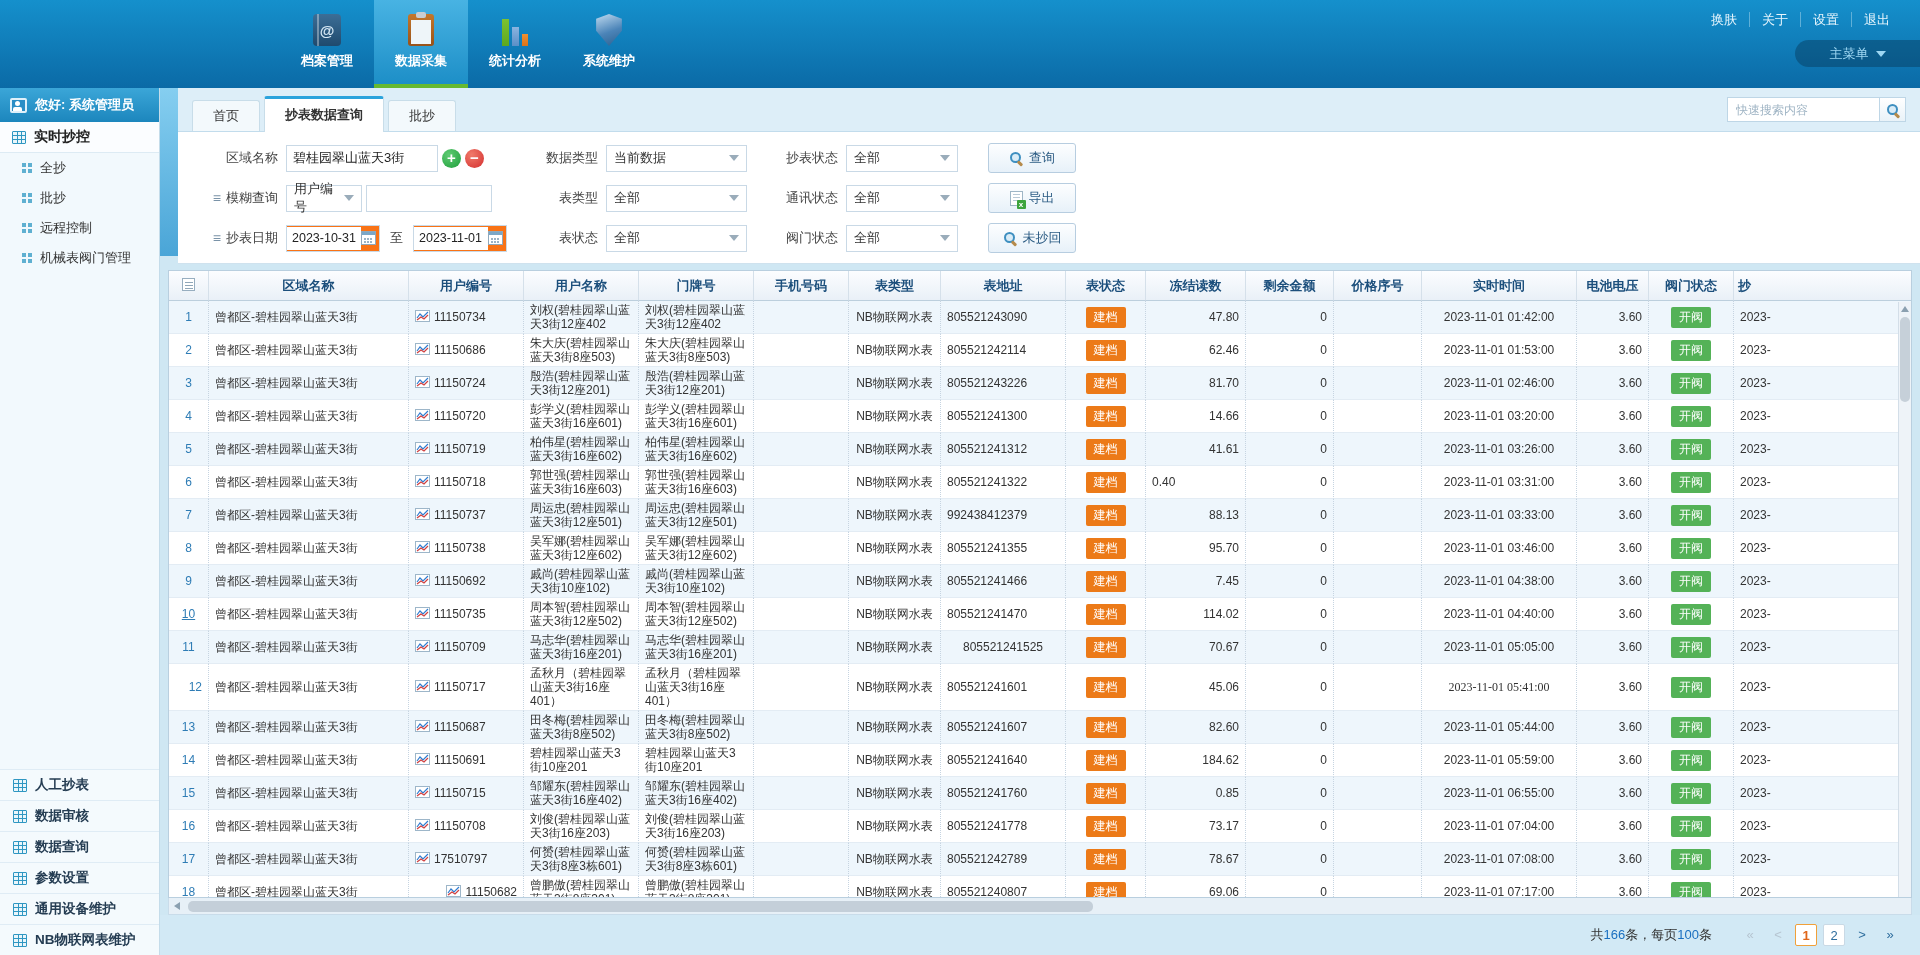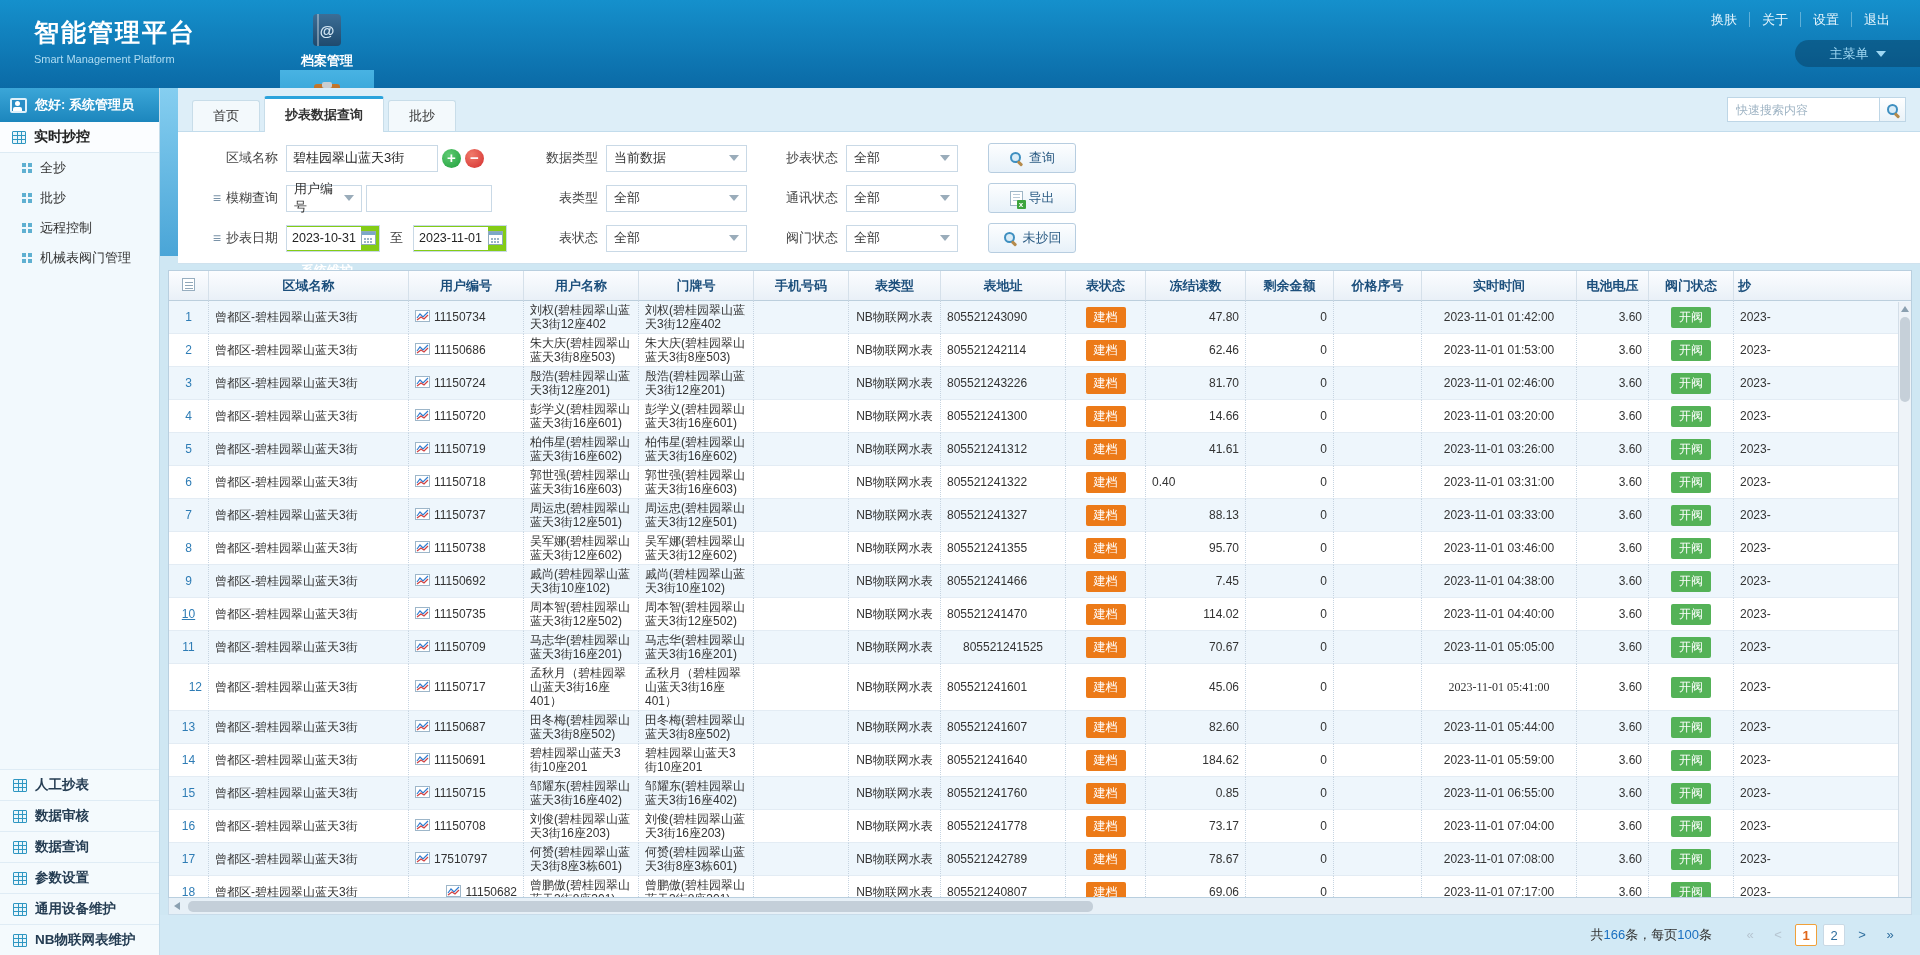--- a/index.html
+++ b/index.html
@@ -5,21 +5,21 @@
   * { margin:0; padding:0; box-sizing:border-box; }
   html,body { width:1920px; height:955px; overflow:hidden;
     font-family:"Liberation Sans","DejaVu Sans",sans-serif; }
   .app { width:1920px; height:955px; display:flex; flex-direction:column; background:#cfe7f3; }
 
   
   .hdr { position:relative; height:88px; background:linear-gradient(180deg,#1590cc,#0b6aa6); flex:none; }
   .logo { position:absolute; left:34px; top:16px; }
   .logo-title { color:#fff; font-size:25px; font-weight:bold; letter-spacing:2px; }
   .logo-sub { color:#aedcf2; font-size:11px; margin-top:4px; }
-  .nav { position:absolute; left:280px; top:0; height:88px; display:flex;flex-direction:column; }
+  .nav { position:absolute; left:280px; top:0; height:88px; display:flex; }
   .nav-item { width:94px; height:88px; position:relative; display:flex; flex-direction:column; align-items:center; cursor:pointer; }
   .nav-item.active { background:linear-gradient(180deg,#48b3e3,#1b8dc6); }
   .nav-item.active::after { content:""; position:absolute; left:0; right:0; bottom:0; height:4px; background:#67b930; }
   .nav-icon { margin-top:12px; height:34px; display:flex; align-items:flex-end; }
   .nav-label { color:#fff; font-size:13px; font-weight:bold; margin-top:6px; }
   .icon-book { width:28px; height:32px; background:linear-gradient(180deg,#3c6e96,#1f4a6e); border-radius:4px; position:relative; }
   .icon-book::before { content:"@"; position:absolute; left:0; right:0; top:8px; text-align:center; color:#d6e8f5; font-size:15px; font-weight:bold; }
   .icon-book::after { content:""; position:absolute; left:4px; top:0; bottom:0; width:2px; background:rgba(255,255,255,.35); }
   .icon-clip { width:26px; height:32px; background:linear-gradient(180deg,#c4772b,#98521a); border-radius:3px; position:relative; }
   .icon-clip::before { content:""; position:absolute; left:3px; top:6px; right:3px; bottom:2px; background:#eef5f9; }
@@ -84,21 +84,21 @@
   .c-f1 { width:238px; display:flex; align-items:center; gap:4px; }
   .c-lab2 { width:74px; } .c-f2 { width:152px; } .c-lab3 { width:80px; } .c-f3 { width:122px; }
   .f-input { height:27px; border:1px solid #c9d9e6; padding:0 6px; font-size:13px; color:#222; outline:none; }
   .w150 { width:152px; } .w120 { width:126px; }
   .circle-btn { width:19px; height:19px; border-radius:50%; color:#fff; font-size:15px; line-height:17px; text-align:center; cursor:pointer; flex:none; font-weight:bold; }
   .circle-btn.plus { background:radial-gradient(circle at 35% 30%,#5ecb72,#1f9e3c); }
   .circle-btn.minus { background:radial-gradient(circle at 35% 30%,#f07a6a,#d42f2f); }
   .select { height:27px; border:1px solid #c9d9e6; background:#fff; display:inline-flex; align-items:center; justify-content:space-between; padding:0 7px; font-size:13px; color:#333; cursor:pointer; }
   .sel-arrow { width:0; height:0; border-left:5px solid transparent; border-right:5px solid transparent; border-top:6px solid #9aacba; margin-left:6px; }
   .w141 { width:141px; } .w110 { width:112px; } .w76 { width:76px; }
-  .date-box { height:27px; border:1px solid #c9d9e6; display:inline-flex; align-items:center; background:#84cc16; }
+  .date-box { height:27px; border:1px solid #c9d9e6; display:inline-flex; align-items:center; background:#f97316; }
   .date-box input { width:74px; height:23px; border:none; outline:none; padding:0 5px; font-size:12.5px; color:#222; }
   .icon-cal { width:15px; height:14px; border:1px solid #8fa9bd; background:#fff; position:relative; display:inline-block; margin-right:3px; cursor:pointer; flex:none; }
   .icon-cal::before { content:""; position:absolute; top:0; left:0; right:0; height:3px; background:#7ba7c7; }
   .icon-cal::after { content:""; position:absolute; left:2px; top:6px; width:2px; height:2px; background:#9ab3c6;
     box-shadow:3px 0 #9ab3c6,6px 0 #9ab3c6,0 3px #9ab3c6,3px 3px #9ab3c6,6px 3px #9ab3c6; }
   .to-label { margin:0 6px; font-size:13px; color:#444; }
   .f-btn { margin-left:20px; min-width:88px; height:30px; border:1px solid #b7cde0; border-radius:3px; background:linear-gradient(#fdfeff,#e7f1f9);
     color:#2c5c84; font-size:13px; display:inline-flex; align-items:center; justify-content:center; gap:6px; cursor:pointer; font-family:inherit; }
   .icon-excel { width:13px; height:15px; background:#fff; border:1px solid #9fb6c6; position:relative; flex:none; }
   .icon-excel::before { content:""; position:absolute; left:2px; top:2px; width:7px; height:1px; background:#b9c9d6; box-shadow:0 3px #b9c9d6,0 6px #b9c9d6; }
@@ -140,24 +140,20 @@
   .pg.box { background:#fff; border:1px solid #c9d9e5; border-radius:2px; }
   .pg.active { border:1px solid #f0a03a; color:#e0661a; font-weight:bold; }
   .pg.disabled { color:#b6c5d1; cursor:default; }
 </style>
 </head>
 <body>
 
 <div class="app">
 
   <div class="hdr">
-    <div class="logo">
-      <div class="logo-title">智能管理平台</div>
-      <div class="logo-sub">Smart Management Platform</div>
-    </div>
     <div class="nav" id="main-nav">
         <div class="nav-item">
           <span class="nav-icon">
             <span class="icon-book"></span>
           </span>
           <span class="nav-label">档案管理</span>
         </div>
         <div class="nav-item active">
           <span class="nav-icon">
             <span class="icon-clip"></span>
@@ -555,21 +551,21 @@
                         <rect x="0.5" y="0.5" width="14" height="11" fill="#fff" stroke="#9db6c9"></rect>
                         <polyline points="2,8 5,4 8,7 13,2" stroke="#2f7cd0" stroke-width="1.2" fill="none"></polyline>
                         <polyline points="2,10 6,7 9,9 13,5" stroke="#d04040" stroke-width="1.2" fill="none"></polyline>
                       </svg></span>
                     <span>11150737</span>
                   </span></td>
                 <td class="wrap" style="text-align: left;">周运忠(碧桂园翠山蓝天3街12座501)</td>
                 <td class="wrap" style="text-align: left;">周运忠(碧桂园翠山蓝天3街12座501)</td>
                 <td style="text-align: center;"></td>
                 <td style="text-align: center;">NB物联网水表</td>
-                <td style="text-align: left;">805521241327</td>
+                <td style="text-align: left;">992438412379</td>
                 <td style="text-align: center;"><span class="badge orange">建档</span></td>
                 <td style="text-align: right;">88.13</td>
                 <td style="text-align: right;">0</td>
                 <td style="text-align: center;"></td>
                 <td style="text-align: center;">2023-11-01 03:33:00</td>
                 <td style="text-align: right;">3.60</td>
                 <td style="text-align: center;"><span class="badge green">开阀</span></td>
                 <td style="text-align: left;">2023-</td>
               </tr>
               <tr>

